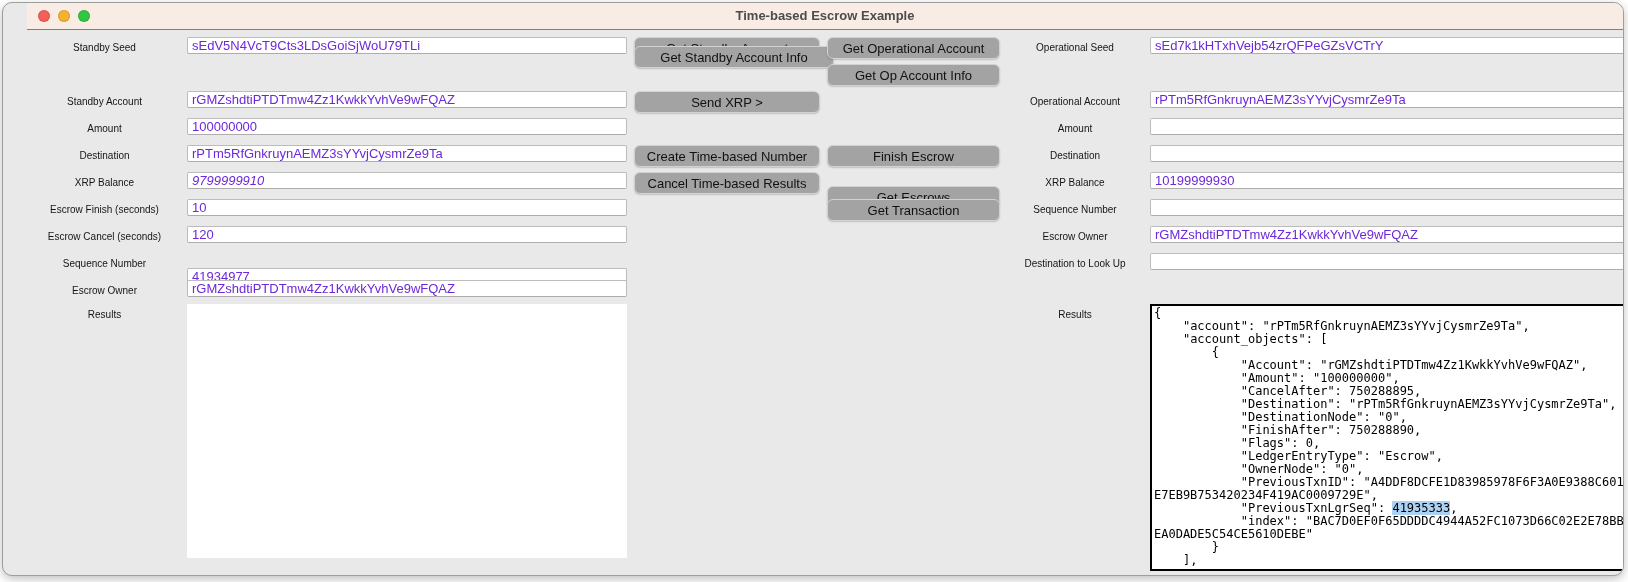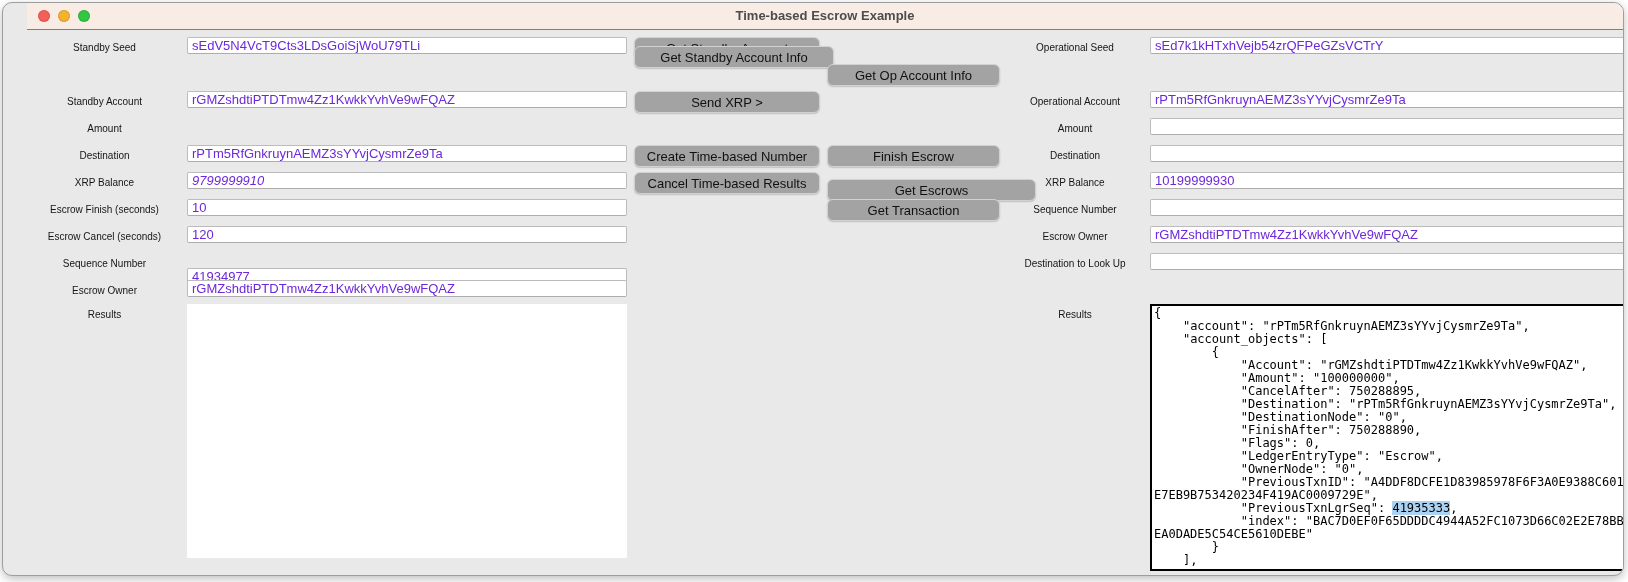--- a/index.html
+++ b/index.html
@@ -76,37 +76,39 @@
     <div class="lbl" style="left:0;width:155px;top:115px">Destination</div>
     <div class="lbl" style="left:0;width:155px;top:142px">XRP Balance</div>
     <div class="lbl" style="left:0;width:155px;top:169px">Escrow Finish (seconds)</div>
     <div class="lbl" style="left:0;width:155px;top:196px">Escrow Cancel (seconds)</div>
     <div class="lbl" style="left:0;width:155px;top:223px">Sequence Number</div>
     <div class="lbl" style="left:0;width:155px;top:250px">Escrow Owner</div>
     <div class="lbl" style="left:0;width:155px;top:274px">Results</div>
 
     <input class="field" style="left: 160px; width: 440px; top: 7px;" value="sEdV5N4VcT9Cts3LDsGoiSjWoU79TLi">
     <input class="field" style="left: 160px; width: 440px; top: 61px;" value="rGMZshdtiPTDTmw4Zz1KwkkYvhVe9wFQAZ">
+    <input class="field" style="left: 160px; width: 440px; top: 88px;" value="100000000">
     <input class="field" style="left: 160px; width: 440px; top: 115px;" value="rPTm5RfGnkruynAEMZ3sYYvjCysmrZe9Ta">
     <input class="field" style="left: 160px; width: 440px; top: 142px; font-style: italic;" value="9799999910">
     <input class="field" style="left: 160px; width: 440px; top: 169px;" value="10">
     <input class="field" style="left: 160px; width: 440px; top: 196px;" value="120">
     <input class="field" style="left: 160px; width: 440px; top: 238px;" value="41934977">
     <input class="field" style="left: 160px; width: 440px; top: 250px;" value="rGMZshdtiPTDTmw4Zz1KwkkYvhVe9wFQAZ">
     <textarea class="results-area" style=""></textarea>
 
     <button class="btn" style="left:607px;width:186px;top:7px">Get Standby Account</button>
     <button class="btn" style="left:607px;width:200px;top:16px">Get Standby Account Info</button>
     <button class="btn" style="left:607px;width:186px;top:61px">Send XRP &gt;</button>
     <button class="btn" style="left:607px;width:186px;top:115px">Create Time-based Number</button>
     <button class="btn" style="left:607px;width:186px;top:142px">Cancel Time-based Results</button>
 
+    <button class="btn" style="left:800px;width:173px;top:7px">Get Operational Account</button>
     <button class="btn" style="left:800px;width:173px;top:34px">Get Op Account Info</button>
     <button class="btn" style="left:800px;width:173px;top:115px">Finish Escrow</button>
-    <button class="btn" style="left:800px;width:209px;top:149px">Get Escrows</button>
+    <button class="btn" style="left:800px;width:173px;top:156px">Get Escrows</button>
     <button class="btn" style="left:800px;width:173px;top:169px">Get Transaction</button>
 
     <div class="lbl" style="left:978px;width:140px;top:7px">Operational Seed</div>
     <div class="lbl" style="left:978px;width:140px;top:61px">Operational Account</div>
     <div class="lbl" style="left:978px;width:140px;top:88px">Amount</div>
     <div class="lbl" style="left:978px;width:140px;top:115px">Destination</div>
     <div class="lbl" style="left:978px;width:140px;top:142px">XRP Balance</div>
     <div class="lbl" style="left:978px;width:140px;top:169px">Sequence Number</div>
     <div class="lbl" style="left:978px;width:140px;top:196px">Escrow Owner</div>
     <div class="lbl" style="left:978px;width:140px;top:223px">Destination to Look Up</div>

